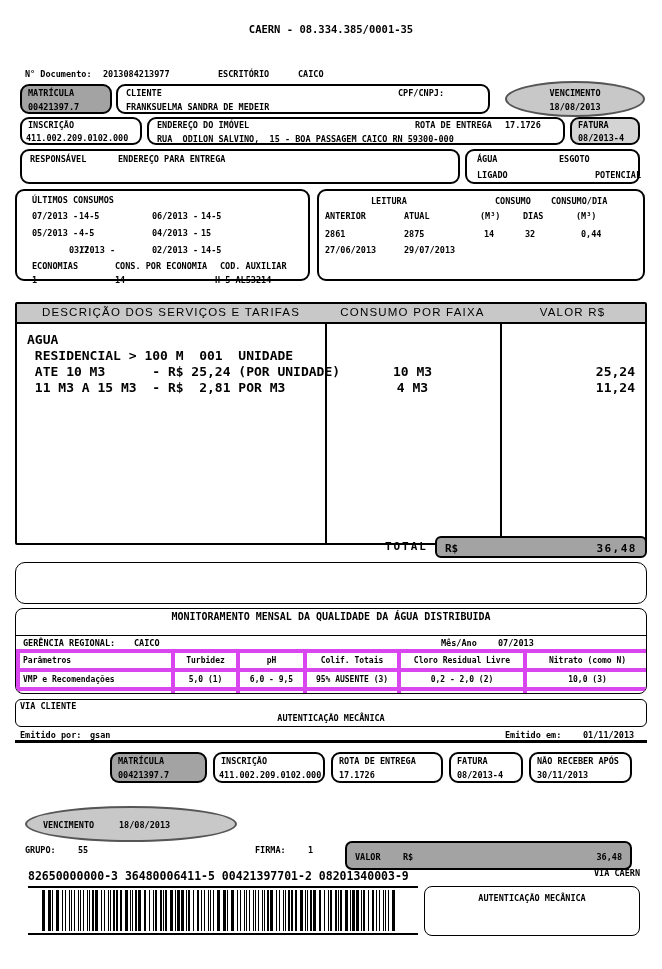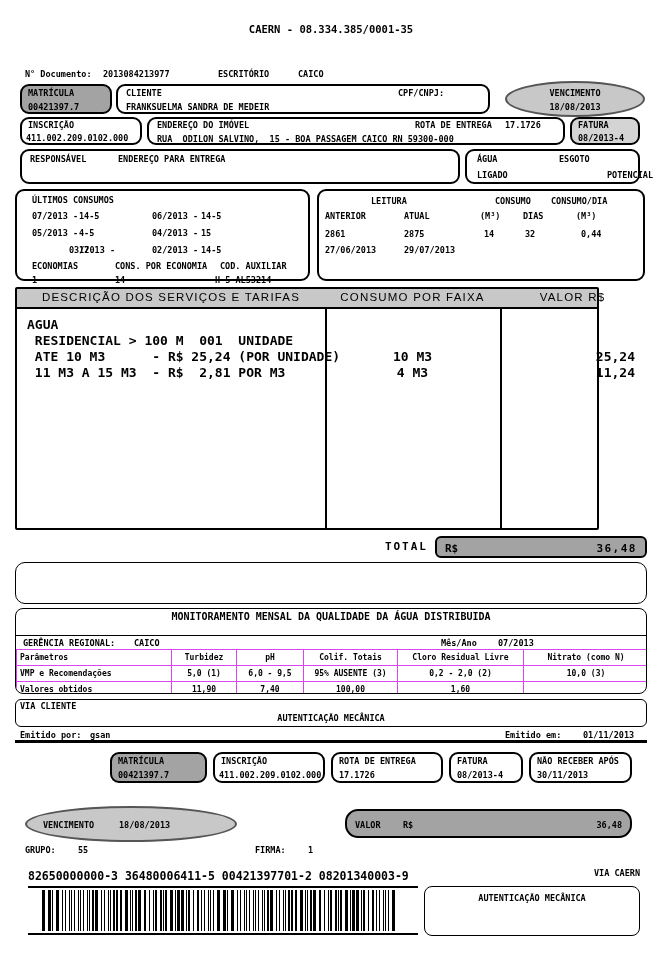--- a/index.html
+++ b/index.html
@@ -13,21 +13,21 @@
   .thin{border-width:1.5px;}
   .gray{background:#a3a3a3;}
   .lgray{background:#d4d4d4;}
   .ellipse{position:absolute;border:2px solid #555;border-radius:50%;background:#c8c8c8;box-sizing:border-box;}
   .hline{position:absolute;background:#000;}
   .vline{position:absolute;background:#000;width:1.5px;}
   .center{text-align:center;}
   .right{text-align:right;}
   .sans{font-family:"Liberation Sans",sans-serif;font-weight:400;letter-spacing:1.2px;font-size:11.5px;}
   .qtable{position:absolute;left:0;top:40px;width:631px;border-collapse:collapse;table-layout:fixed;}
-  .qtable td{border:1px solid #d946ef;font-size:8px;font-weight:700;
+  .qtable td{border:4px solid #d946ef;font-size:8px;font-weight:700;
              font-family:"DejaVu Sans Mono","Liberation Mono",monospace;
              padding:1px 3px;height:13px;white-space:nowrap;overflow:hidden;}
   .qtable td.c{text-align:center;}
   .barcode{position:absolute;font-size:0;overflow:hidden;}
 </style>
 </head>
 <body>
 
 <div class="page">
 
@@ -68,21 +68,21 @@
   </div>
 
   <div class="box" style="left:20px;top:149px;width:440px;height:35px;">
     <span class="t" style="left:8px;top:4px;">RESPONSÁVEL</span>
     <span class="t" style="left:96px;top:4px;">ENDEREÇO PARA ENTREGA</span>
   </div>
   <div class="box" style="left:465px;top:149px;width:175px;height:35px;">
     <span class="t" style="left:10px;top:4px;">ÁGUA</span>
     <span class="t" style="left:92px;top:4px;">ESGOTO</span>
     <span class="t" style="left:10px;top:20px;">LIGADO</span>
-    <span class="t" style="left:100px;top:20px;padding-left:40px;">POTENCIAL</span>
+    <span class="t" style="left:88px;top:20px;padding-left:40px;">POTENCIAL</span>
   </div>
 
   <div class="box" style="left:15px;top:189px;width:295px;height:92px;">
     <span class="t" style="left:15px;top:5px;">ÚLTIMOS CONSUMOS</span>
     <span class="t" style="left:15px;top:21px;">07/2013 -</span>
     <span class="t" style="left:62px;top:21px;">14-5</span>
     <span class="t" style="left:135px;top:21px;">06/2013 -</span>
     <span class="t" style="left:184px;top:21px;">14-5</span>
     <span class="t" style="left:15px;top:38px;">05/2013 -</span>
     <span class="t" style="left:62px;top:38px;">4-5</span>
@@ -111,21 +111,21 @@
     <span class="t" style="left:257px;top:21px;">(M³)</span>
     <span class="t" style="left:6px;top:39px;">2861</span>
     <span class="t" style="left:85px;top:39px;">2875</span>
     <span class="t" style="left:165px;top:39px;">14</span>
     <span class="t" style="left:206px;top:39px;">32</span>
     <span class="t" style="left:262px;top:39px;">0,44</span>
     <span class="t" style="left:6px;top:55px;">27/06/2013</span>
     <span class="t" style="left:85px;top:55px;">29/07/2013</span>
   </div>
 
-  <div class="box" style="left:15px;top:287px;width:584px;height:243px;border-radius:2px;">
+  <div class="box" style="left:15px;top:302px;width:632px;height:243px;border-radius:2px;">
     <div style="position:absolute;left:0;top:0;width:100%;height:18px;background:#c8c8c8;border-bottom:2px solid #000;">
       <div class="t sans center" style="left:0;top:3px;width:308px;">DESCRIÇÃO DOS SERVIÇOS E TARIFAS</div>
       <div class="t sans center" style="left:308px;top:3px;width:175px;">CONSUMO POR FAIXA</div>
       <div class="t sans center" style="left:483px;top:3px;width:145px;">VALOR R$</div>
     </div>
     <div class="vline" style="left:308px;top:18px;height:221px;"></div>
     <div class="vline" style="left:483px;top:18px;height:221px;"></div>
     <span class="t t7" style="left:10px;top:29px;">AGUA</span>
     <span class="t t7" style="left:10px;top:45px;"> RESIDENCIAL &gt; 100 M  001  UNIDADE</span>
     <span class="t t7" style="left:10px;top:61px;"> ATE 10 M3      - R$ 25,24 (POR UNIDADE)</span>
@@ -219,21 +219,21 @@
   </div>
   <div class="box" style="left:529px;top:752px;width:103px;height:31px;">
     <span class="t" style="left:6px;top:3px;">NÃO RECEBER APÓS</span>
     <span class="t" style="left:6px;top:17px;">30/11/2013</span>
   </div>
 
   <div class="ellipse" style="left:25px;top:806px;width:212px;height:36px;">
     <span class="t" style="left:16px;top:13px;">VENCIMENTO</span>
     <span class="t" style="left:92px;top:13px;">18/08/2013</span>
   </div>
-  <div class="box gray" style="left:345px;top:809px;width:287px;height:29px;border-radius:13px;">
+  <div class="box gray" style="left:345px;top:841px;width:287px;height:29px;border-radius:7px;">
     <span class="t" style="left:8px;top:10px;">VALOR</span>
     <span class="t" style="left:56px;top:10px;">R$</span>
     <div class="t right" style="left:160px;top:10px;width:115px;">36,48</div>
   </div>
 
   <span class="t" style="left:25px;top:846px;">GRUPO:</span>
   <span class="t" style="left:78px;top:846px;">55</span>
   <span class="t" style="left:255px;top:846px;">FIRMA:</span>
   <span class="t" style="left:308px;top:846px;">1</span>
 

